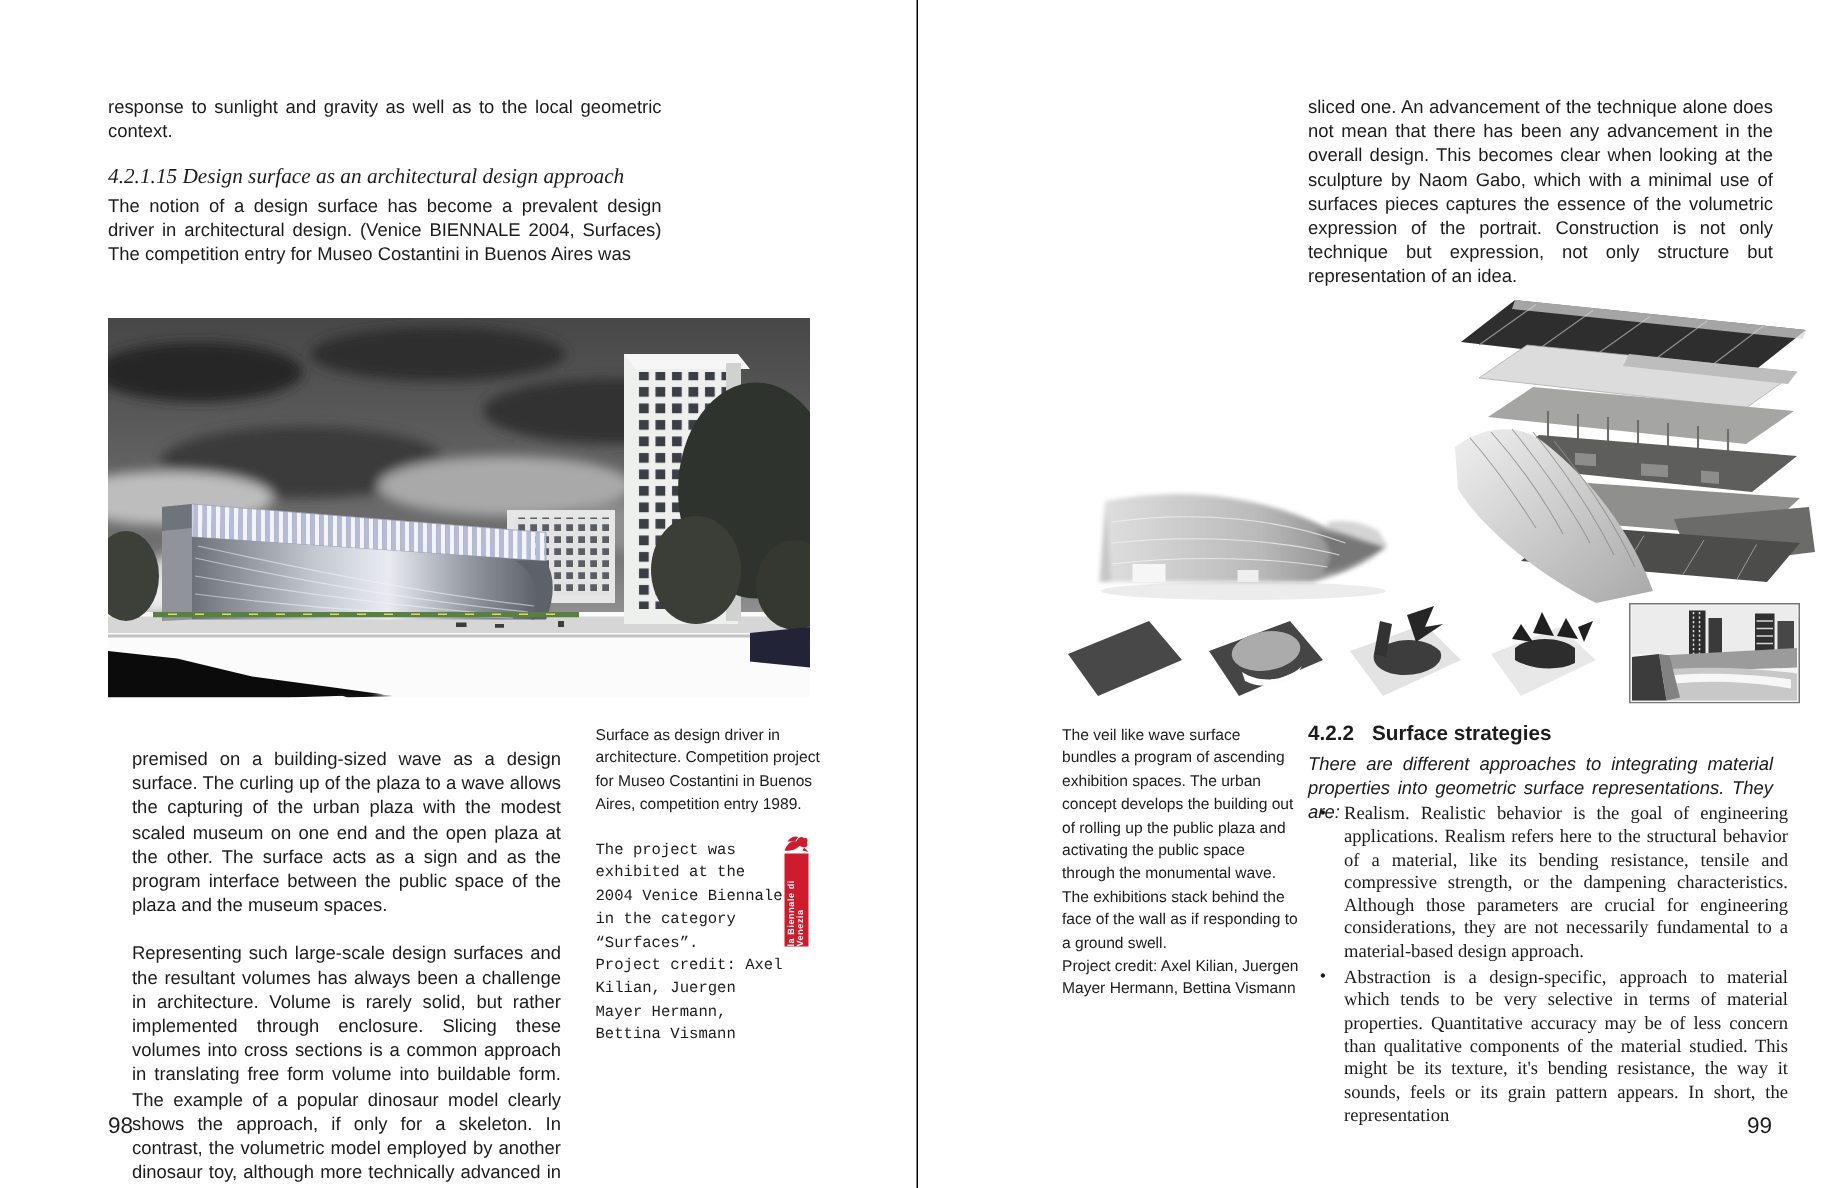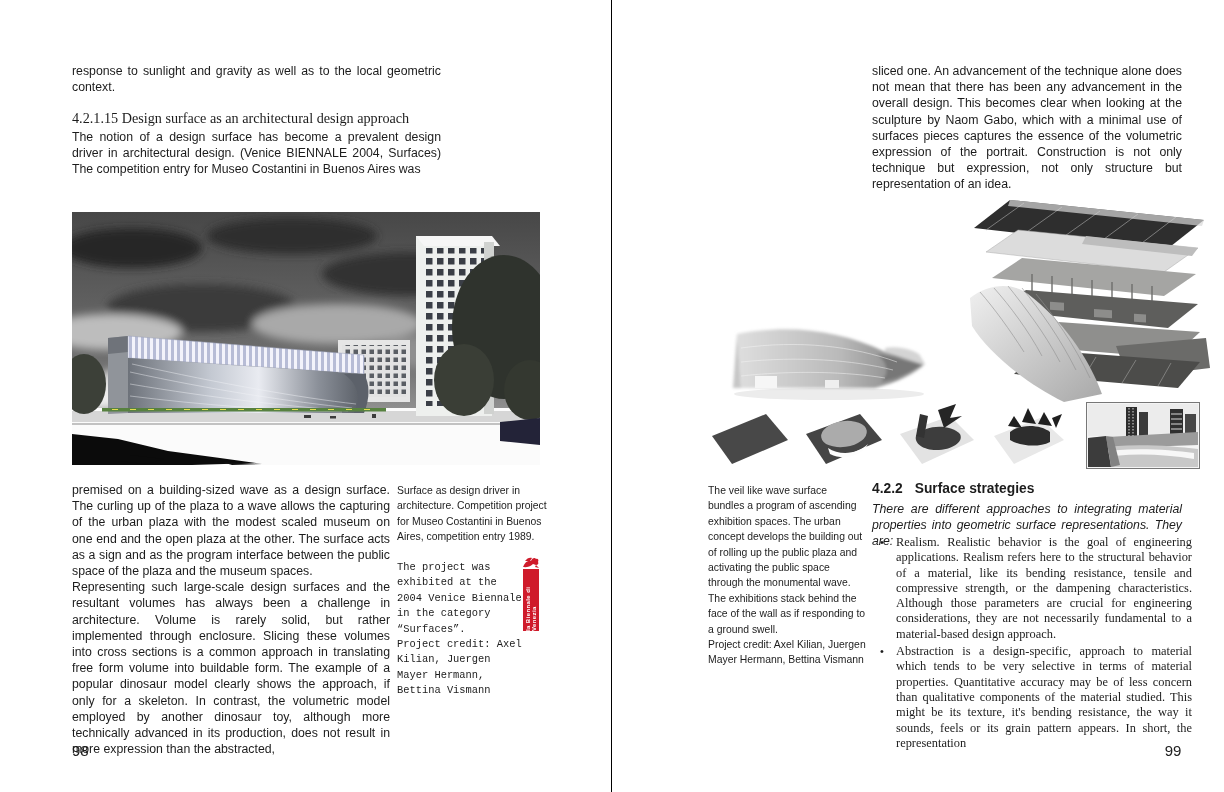--- a/index.html
+++ b/index.html
@@ -3,21 +3,21 @@
 <meta charset="utf-8">
 <style>
   html,body{margin:0;padding:0;}
   body{
     width:1224px;height:792px;background:#ffffff;position:relative;
     font-family:"Liberation Sans", sans-serif;color:#1c1c1c;
     -webkit-font-smoothing:antialiased;
   }
   .abs{position:absolute;}
   .sans-body{font-size:12.3px;line-height:16.2px;text-align:justify;}
-  .sans-body p{margin:0;}
+  .sans-body p{margin:16px;}
   .serif-head{font-family:"Liberation Serif", serif;font-size:14.2px;font-weight:400;}
   .caption{font-size:10.4px;line-height:15.4px;text-align:left;}
   .caption .credit{margin-top:0;}
   .sec-head{font-size:13.8px;font-weight:bold;}
   .sec-head .num{margin-right:12px;}
   .bullets{margin:0;padding:0 0 0 8px;list-style:none;}
   .bullets li{
     font-family:"Liberation Serif", serif;font-size:12.4px;line-height:15.3px;
     text-align:justify;position:relative;padding-left:16px;margin:0;
   }
@@ -32,21 +32,21 @@
   }
   figure{margin:0;}
 </style>
 </head>
 <body>
 
 <div class="abs" style="left:0;top:0;width:611px;height:572px;">
 
   <div class="abs sans-body" style="left:72px;top:63px;width:369px;">response to sunlight and gravity as well as to the local geometric context.</div>
 
-  <div class="abs serif-head" style="left:72px;top:110px;width:380px;">4.2.1.15 Design surface as an architectural design approach</div>
+  <div class="abs serif-head" style="left:72px;top:110px;width:380px;font-style:italic;">4.2.1.15 Design surface as an architectural design approach</div>
 
   <div class="abs sans-body" style="left:72px;top:129px;width:369px;">The notion of a design surface has become a prevalent design driver in architectural design. (Venice BIENNALE 2004, Surfaces) The competition entry for Museo Costantini in Buenos Aires was</div>
 
   <figure class="abs" style="left:72px;top:212px;width:468px;height:253px;">
     <svg width="468" height="253" viewBox="0 0 468 253">
       <defs>
         <linearGradient id="sky" x1="0" y1="0" x2="0" y2="1">
           <stop offset="0" stop-color="#474747"></stop>
             <stop offset="0.7" stop-color="#6f6f6f"></stop>
             <stop offset="1" stop-color="#9a9a9a"></stop>

